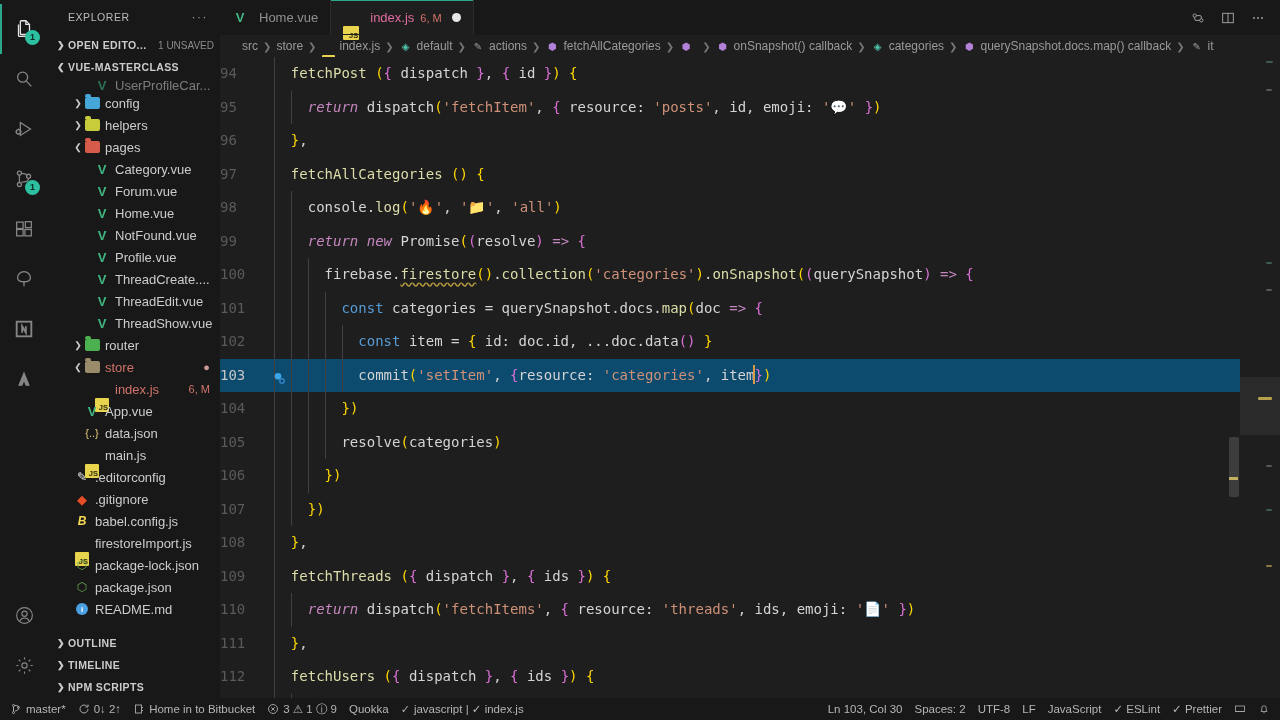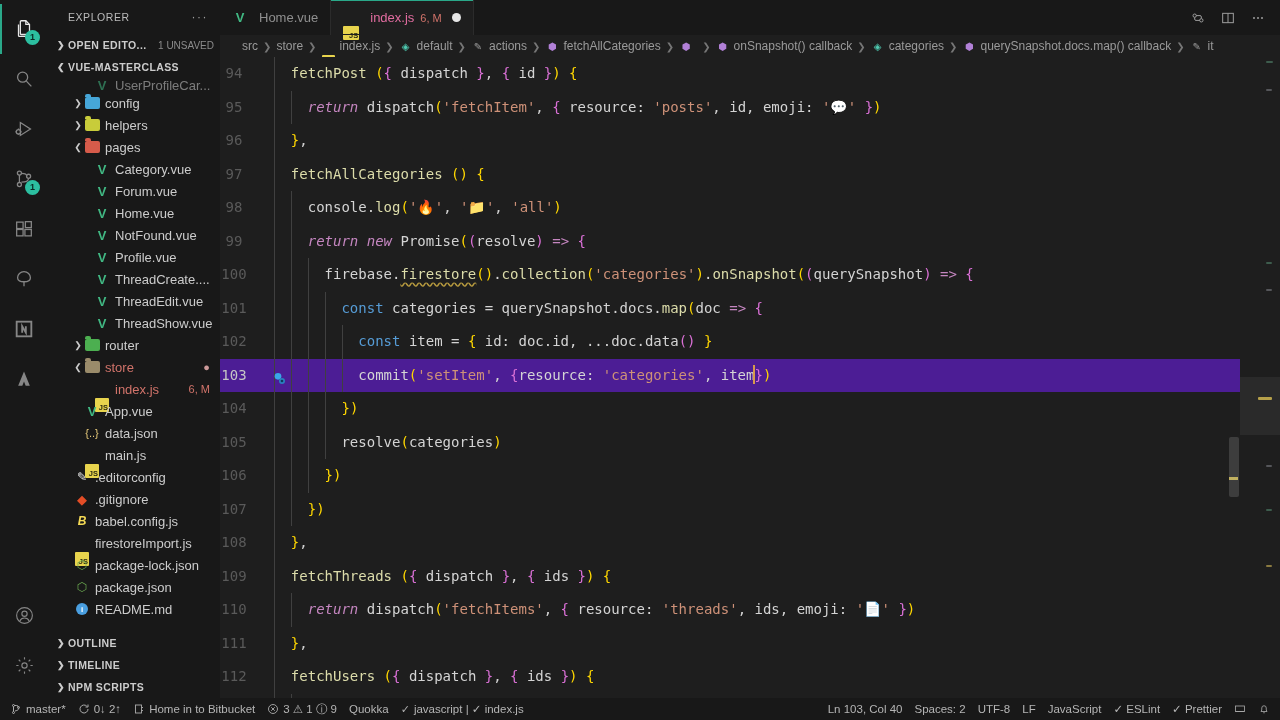--- a/index.html
+++ b/index.html
@@ -101,24 +101,24 @@
   .cico.sym-method { color:#b180d7; }
   .cico.sym-prop { color:#9a9a9a; }
 
   .codearea { position: relative; flex: 1 1 auto; overflow: hidden; display: flex; }
   .code-scroll { flex: 1 1 auto; position: relative; overflow: hidden; }
   pre.code {
     margin: 0; padding: 0;
     font-family: "DejaVu Sans Mono", "Liberation Mono", monospace;
     font-size: 14px; line-height: 33.5px; color: #d4d4d4; white-space: pre;
   }
-  .ln { display: inline-block; width: 54px; text-align: center; padding-right: 26px; color: #5a5a5a; }
+  .ln { display: inline-block; width: 54px; text-align: left; padding-right: 26px; color: #5a5a5a; }
   .ln.cur { color: #c6c6c6; }
   .line { position: relative; height: 33.5px; }
-  .line.current { background: #4c1d95; }
+  .line.current { background: #0c4a6e; }
   .line.current::after{ content:""; position:absolute; left:0; right:0; top:0; height:1px; }
   .indent-guide { position: absolute; top: 0; bottom: 0; width: 1px; background: #404040; }
   .cursor { display:inline-block; width:2px; height:19px; background:#d79a4b; vertical-align:-4px; margin:0 -1px; }
   .squiggly { text-decoration: underline; text-decoration-style: wavy; text-decoration-color: #b89b3e; text-underline-offset: 3px; }
   .dbg-ico { position: absolute; left: 52px; top: 7px; width: 16px; height: 16px; }
 
   
   .t-kw   { color: #c586c0; }
   .t-kw2  { color: #569cd6; }
   .t-fn   { color: #dcdcaa; }
@@ -568,21 +568,21 @@
     <div class="st">
       <span>Quokka</span>
     </div>
     <div class="st">
       <span class="gl">✓</span>
       <span>javascript | ✓ index.js</span>
     </div>
 
     <div class="st-right">
       <div class="st">
-        <span>Ln 103, Col 40</span>
+        <span>Ln 103, Col 30</span>
       </div>
       <div class="st">
         <span>Spaces: 2</span>
       </div>
       <div class="st">
         <span>UTF-8</span>
       </div>
       <div class="st">
         <span>LF</span>
       </div>

